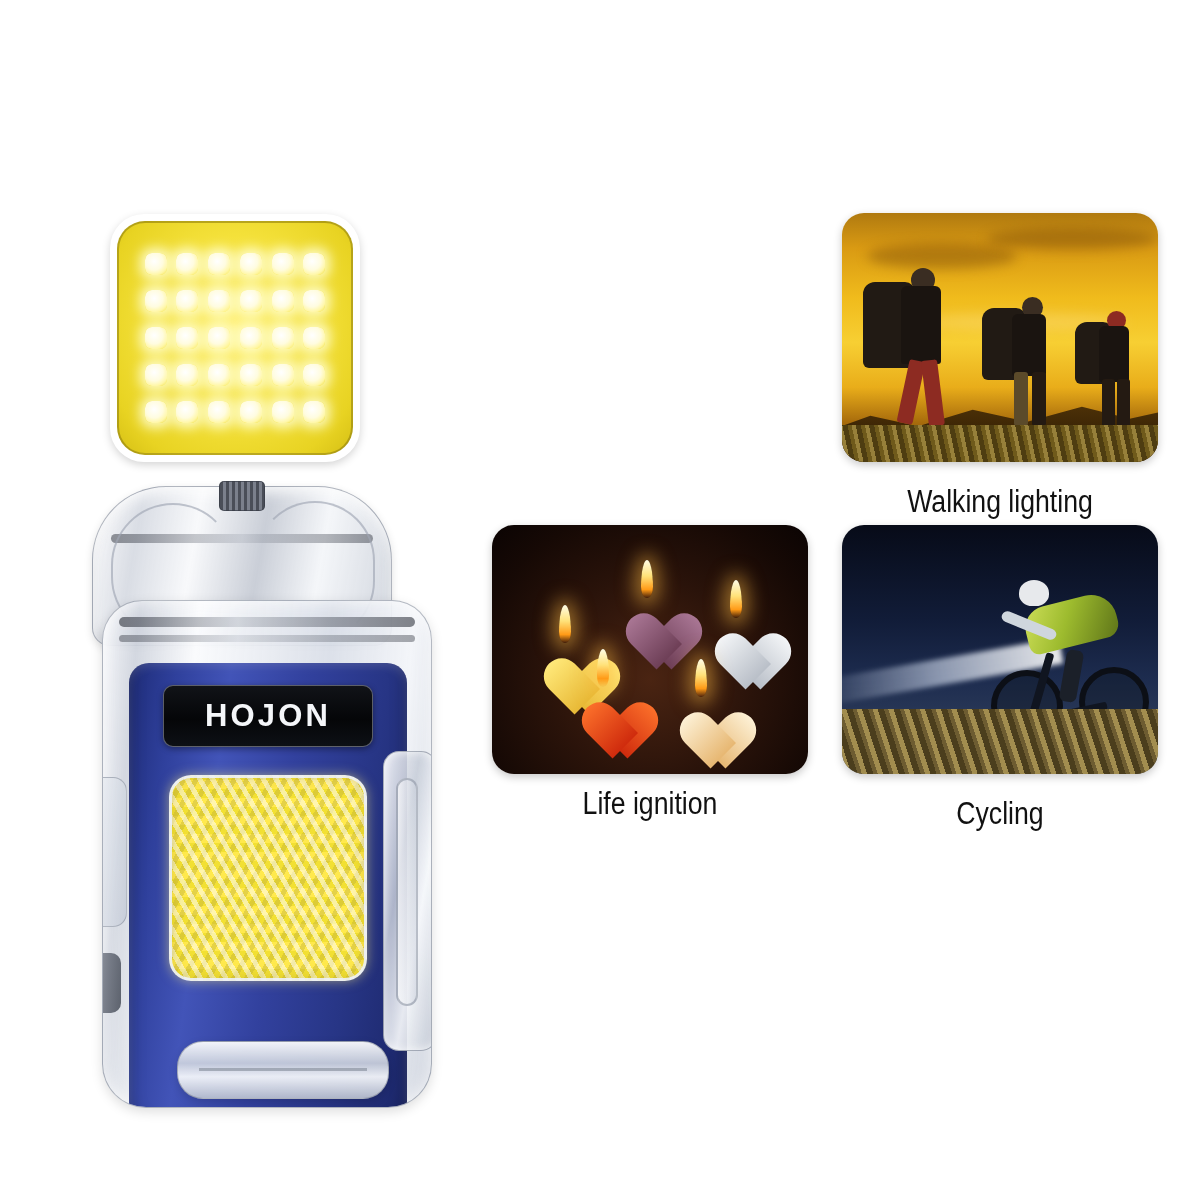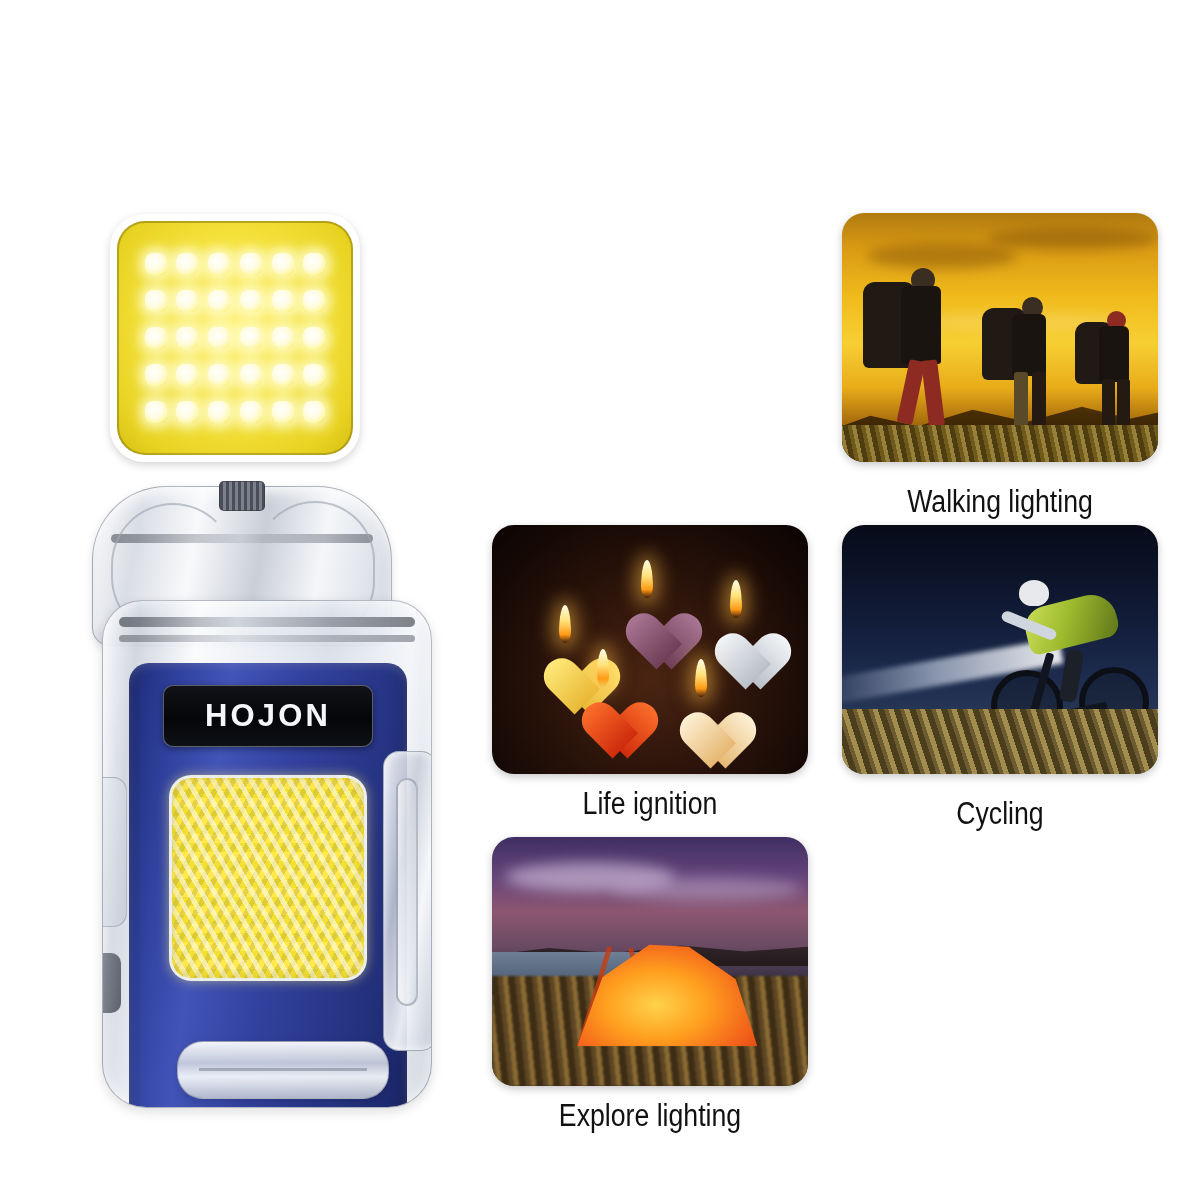--- a/index.html
+++ b/index.html
@@ -666,29 +666,16 @@
         <div class="cy-frame" style="left:62%; bottom:24%; width:8px; height:62px; transform:rotate(16deg);"></div>
         <div class="cy-rider-torso"></div>
         <div class="cy-rider-head"></div>
         <div class="cy-arm"></div>
         <div class="cy-leg"></div>
         <div class="cy-brush"></div>
       </div>
       <div class="caption">Cycling</div>
     </div>
 
-    <div class="cell col-a row-3">
-      <div class="thumb sc-tent">
-        <div class="tn-cloud tnc1"></div>
-        <div class="tn-cloud tnc2"></div>
-        <div class="tn-far"></div>
-        <div class="tn-lake"></div>
-        <div class="tn-ground"></div>
-        <div class="tn-pole tp1"></div>
-        <div class="tn-pole tp2"></div>
-        <div class="tn-tent"></div>
-      </div>
-      <div class="caption">Explore lighting</div>
-    </div>
 
 
   </div>
 </div>
 
 </body></html>

